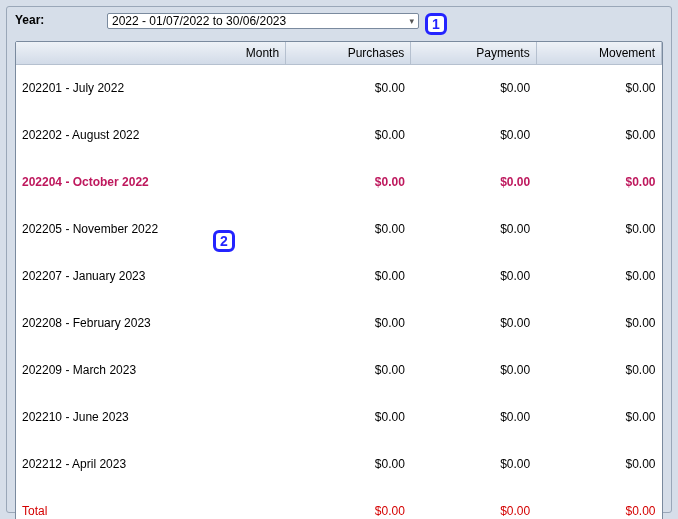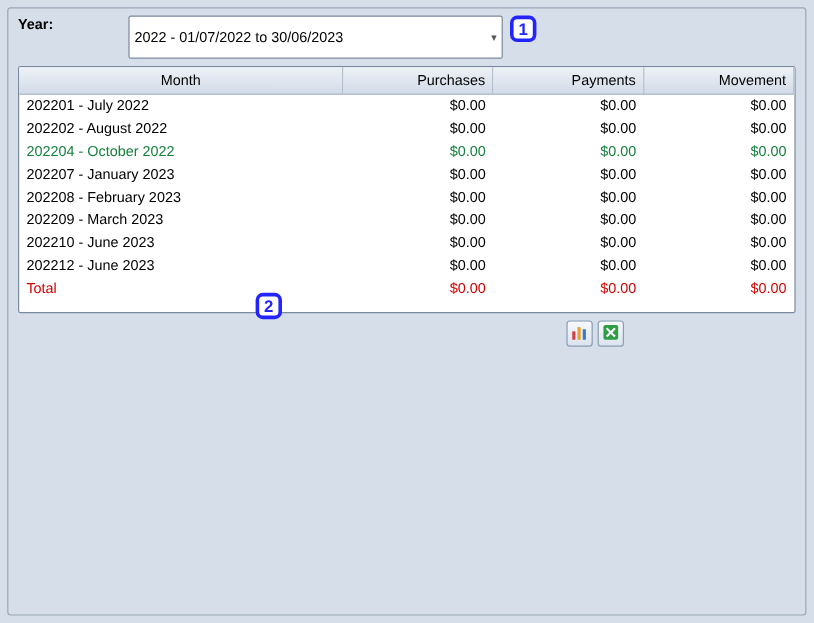--- a/index.html
+++ b/index.html
@@ -26,21 +26,21 @@
     align-items: flex-start;
     margin-bottom: 6px;
   }
   .year-label {
     font-weight: bold;
     width: 92px;
   }
   .select-wrap {
     position: relative;
     width: 312px;
-    height: 36px;
+    height: 16px;
     background: #fff;
     border: 1px solid #7a8a9e;
     border-radius: 2px;
     display: flex;
     align-items: center;
     padding: 0 18px 0 4px;
     cursor: pointer;
   }
   .select-text { flex: 1; white-space: nowrap; overflow: hidden; }
   .select-caret {
@@ -78,28 +78,28 @@
   thead th {
     background: linear-gradient(#eef2f7,#d2dbe8);
     border-right: 1px solid #b5c0cf;
     border-bottom: 1px solid #b5c0cf;
     font-weight: normal;
     padding: 4px 6px;
     text-align: right;
     color: #000;
     height: 22px;
   }
-  thead th:first-child { text-align: center; }
+  thead th:first-child { text-align: right; }
   tbody td {
-    padding: 2px 6px;
+    padding: 16px 6px;
     text-align: right;
     line-height: 15px;
   }
   tbody td:first-child { text-align: left; }
-  tr.highlight td { color: #15803d; }
+  tr.highlight td { color: #be185d; font-weight: bold; }
   tr.total td { color: #d40000; }
   .col-month { width: 213px; }
   .col-num { width: 99px; }
   .icon-row {
     display: flex;
     justify-content: flex-end;
     margin-top: 6px;
     gap: 4px;
   }
   .icon-btn {
@@ -157,20 +157,26 @@
             <td>$0.00</td>
             <td>$0.00</td>
           </tr>
           <tr class="highlight">
             <td>202204 - October 2022</td>
             <td>$0.00</td>
             <td>$0.00</td>
             <td>$0.00</td>
           </tr>
           <tr>
+            <td>202205 - November 2022</td>
+            <td>$0.00</td>
+            <td>$0.00</td>
+            <td>$0.00</td>
+          </tr>
+          <tr>
             <td>202207 - January 2023</td>
             <td>$0.00</td>
             <td>$0.00</td>
             <td>$0.00</td>
           </tr>
           <tr>
             <td>202208 - February 2023</td>
             <td>$0.00</td>
             <td>$0.00</td>
             <td>$0.00</td>
@@ -181,21 +187,21 @@
             <td>$0.00</td>
             <td>$0.00</td>
           </tr>
           <tr>
             <td>202210 - June 2023</td>
             <td>$0.00</td>
             <td>$0.00</td>
             <td>$0.00</td>
           </tr>
           <tr>
-            <td>202212 - June 2023</td>
+            <td>202212 - April 2023</td>
             <td>$0.00</td>
             <td>$0.00</td>
             <td>$0.00</td>
           </tr>
           <tr class="total">
             <td>Total</td>
             <td>$0.00</td>
             <td>$0.00</td>
             <td>$0.00</td>
           </tr>

